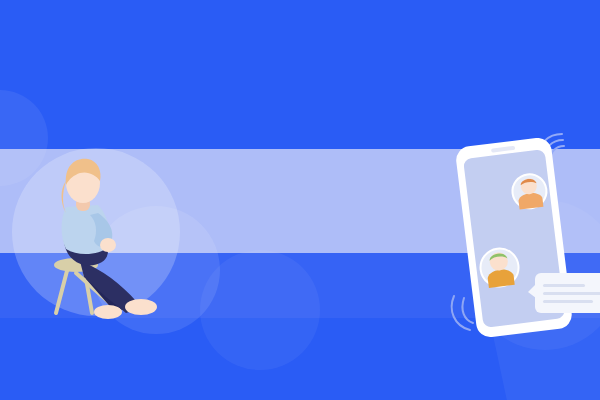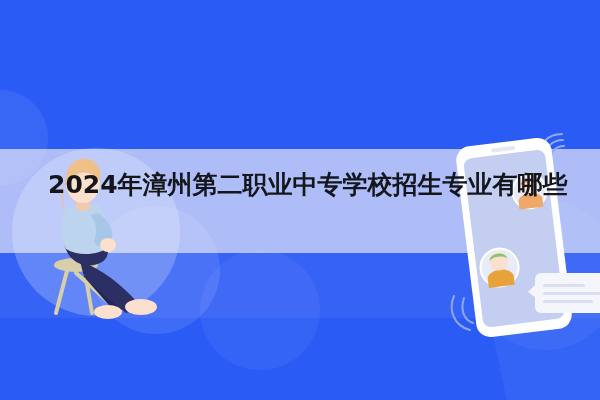--- a/index.html
+++ b/index.html
@@ -221,15 +221,14 @@
       <g>
         <path d="M96 146 L 88 154 L 96 160 Z" fill="#f4f6fc"></path>
         <rect x="95" y="135" width="80" height="40" rx="6" fill="#f4f6fc"></rect>
         <rect x="103" y="146" width="42" height="3" rx="1.5" fill="#d9dff0"></rect>
         <rect x="103" y="154" width="60" height="3" rx="1.5" fill="#d9dff0"></rect>
         <rect x="103" y="162" width="50" height="3" rx="1.5" fill="#d9dff0"></rect>
       </g>
     </svg>
   </div>
 
-  <div class="headline">2024年漳州第二职业中专学校招生专业有哪些</div>
 
 </div>
 
 </body></html>

